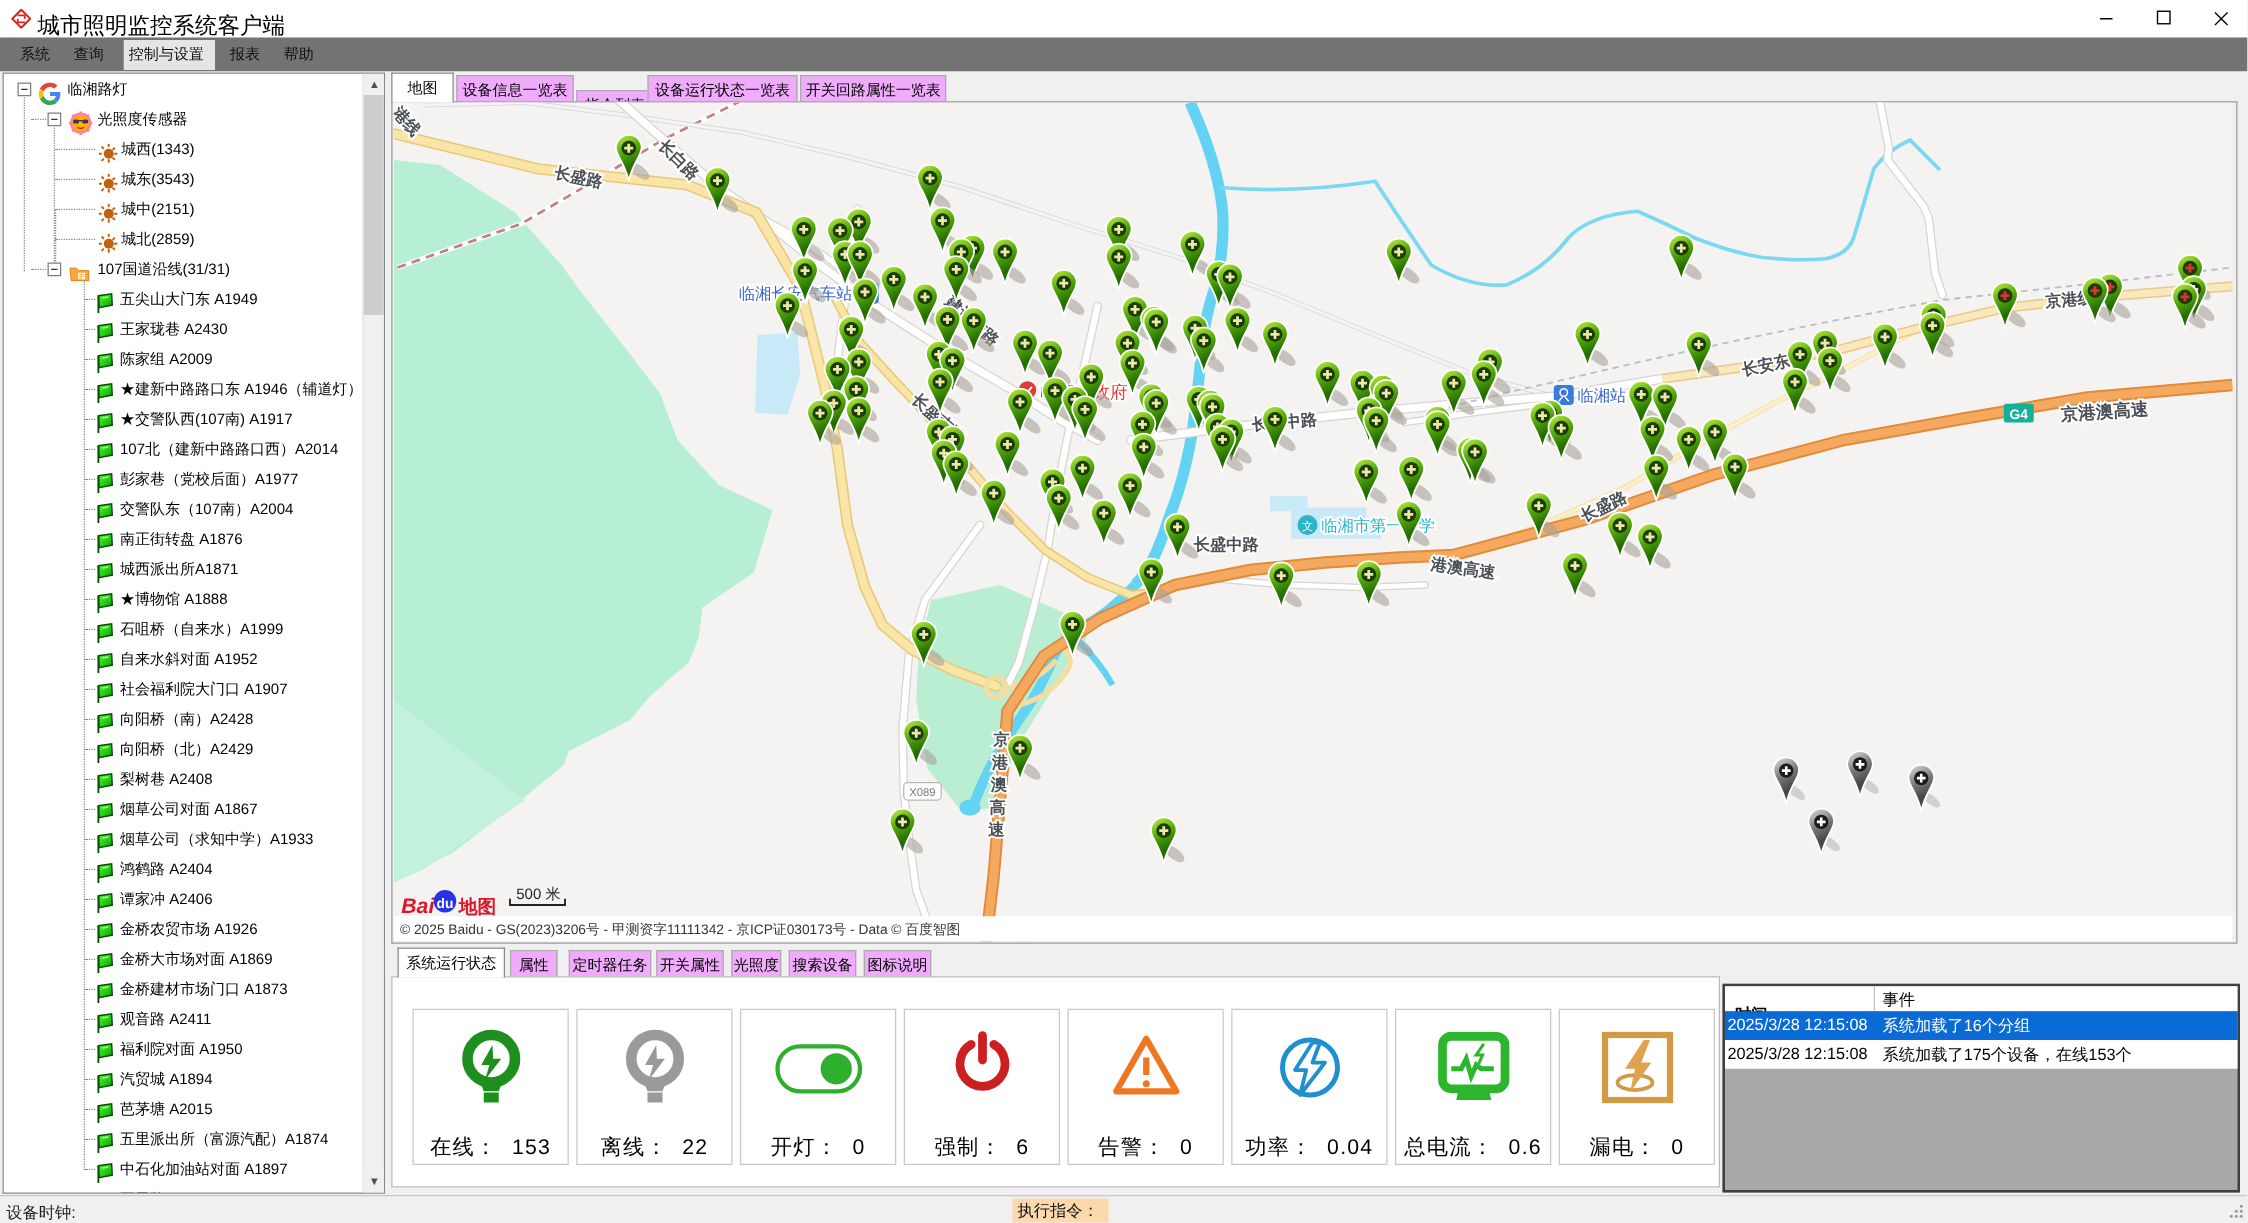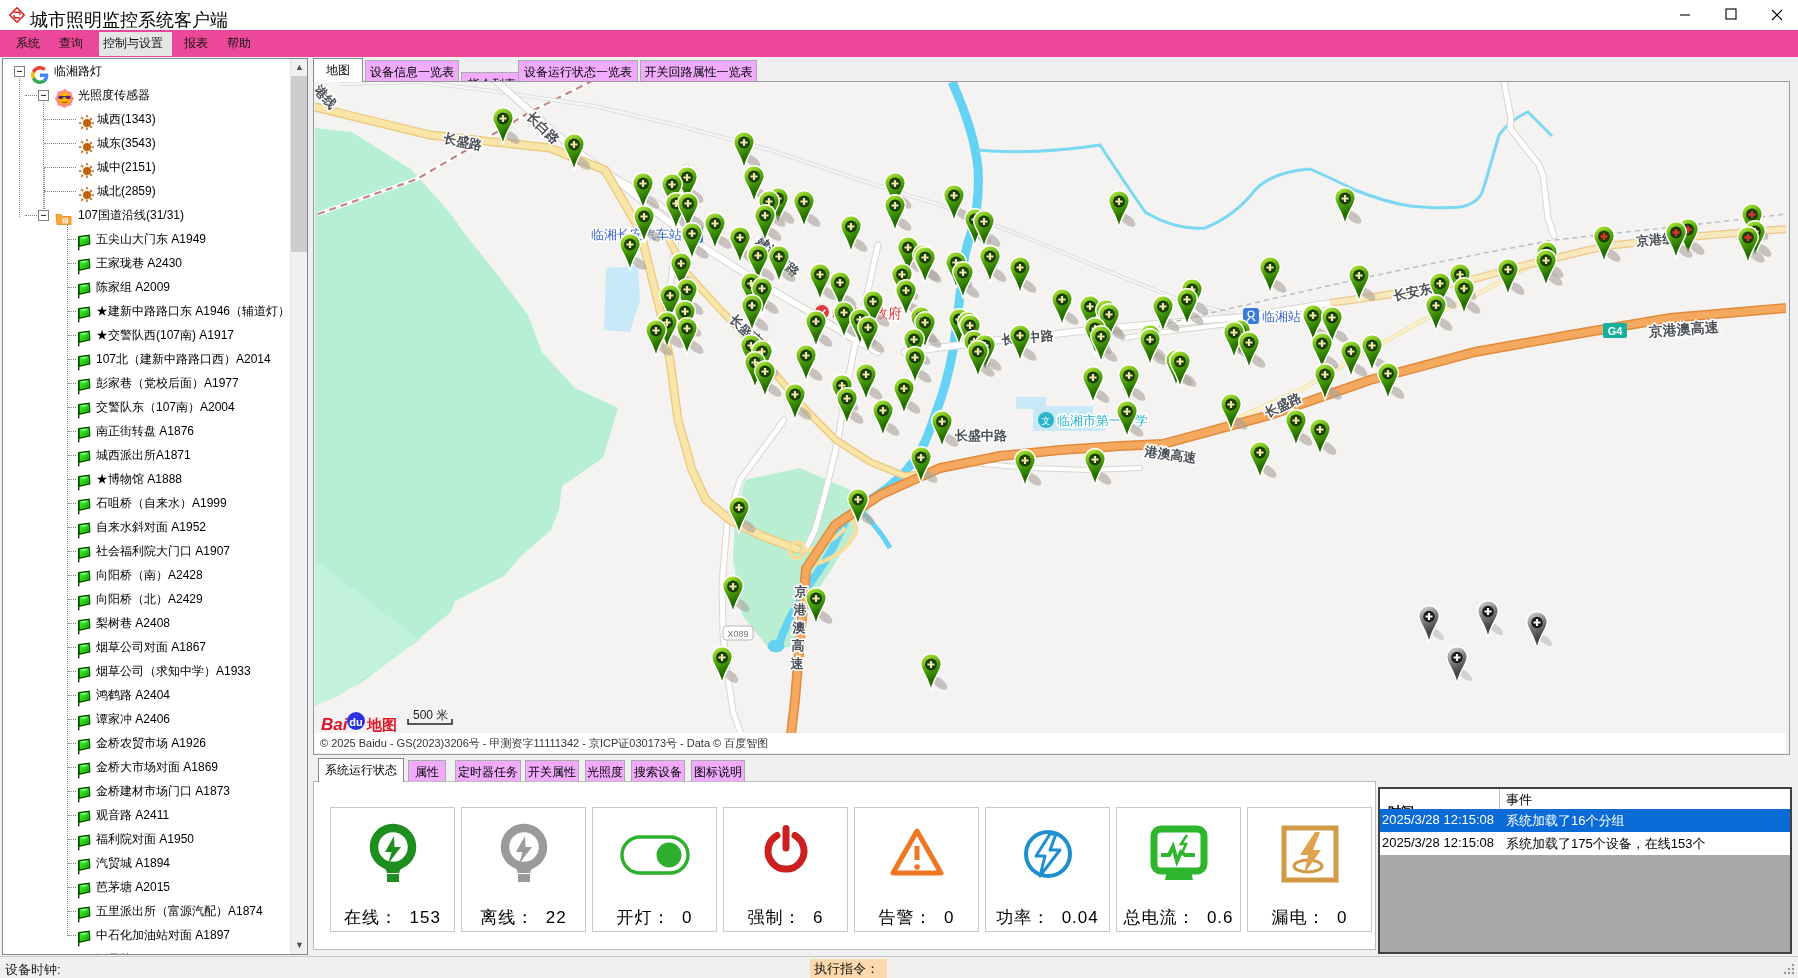--- a/index.html
+++ b/index.html
@@ -1,19 +1,19 @@
 <!DOCTYPE html>
 <html><head><meta charset="utf-8">
 <style>
 *{margin:0;padding:0;box-sizing:border-box}
 body{width:1798px;height:978px;overflow:hidden;font-family:"Liberation Sans",sans-serif;position:relative;background:#f0f0f0;font-size:12px}
 .abs{position:absolute}
 #titlebar{left:0;top:0;width:1798px;height:30px;background:#fff}
 #titletxt{left:30px;top:8px;font-size:18px;color:#000}
-#menubar{left:0;top:30px;width:1798px;height:27px;background:#ec4899}
+#menubar{left:0;top:30px;width:1798px;height:27px;background:#737373}
 .mi{position:absolute;top:0;height:27px;line-height:27px;font-size:12px;color:#111}
 #tree{left:2px;top:58px;width:306px;height:897px;background:#fff;border:1px solid #828790;overflow:hidden}
 .trow{position:absolute;height:24px;line-height:24px;white-space:nowrap;font-size:12px;color:#000}
 .trow svg{vertical-align:middle;margin-right:6px}
 .dot{position:absolute;border-left:1px dotted #888}
 .doth{position:absolute;border-top:1px dotted #888}
 .exp{position:absolute;width:11px;height:11px;background:#fff;border:1px solid #7e7e7e}
 .exp:after{content:"";position:absolute;left:2px;top:4px;width:5px;height:1px;background:#333}
 #vsb{position:absolute;right:0;top:0;width:17px;height:895px;background:#f0f0f0;border-left:1px solid #e3e3e3}
 .sbtn{position:absolute;left:0;width:17px;height:17px;background:#f0f0f0;color:#505050;font-size:9px;text-align:center;line-height:17px}

